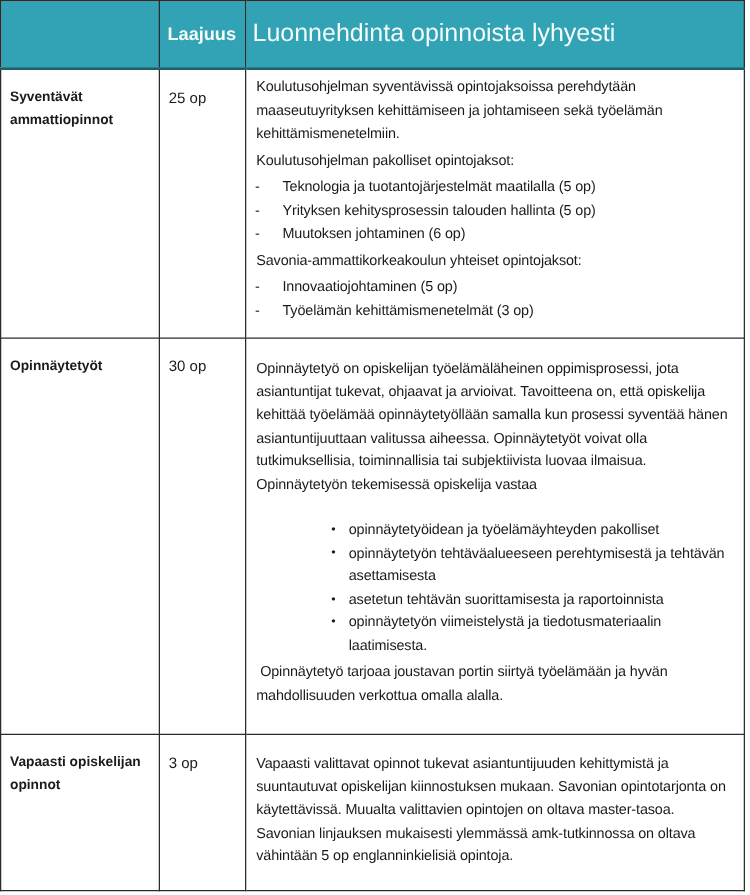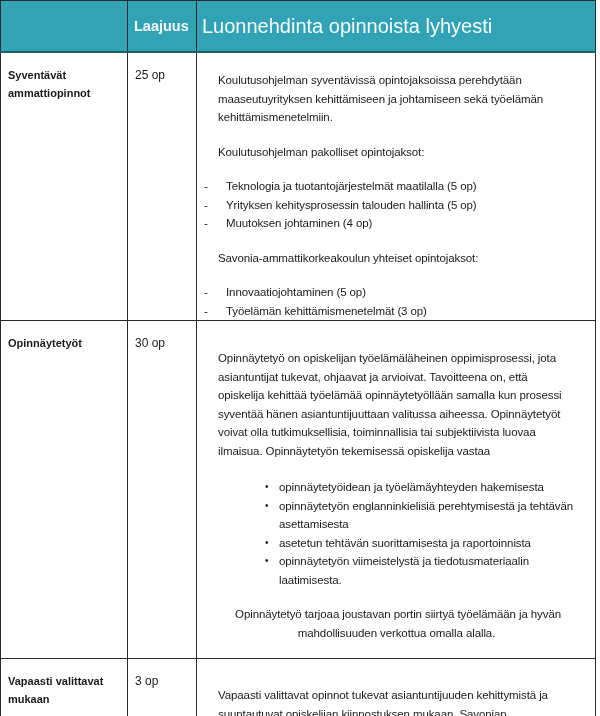--- a/index.html
+++ b/index.html
@@ -11,21 +11,21 @@
   .tbl .c1 { width: 127px; }
   .tbl .c2 { width: 69px; }
   .tbl .c3 { width: 399px; }
   .hdr th { background: #31a3b5; color: #f4fbfc; font-weight: bold; height: 50px;
             vertical-align: middle; text-align: left; font-size: 15px; border-bottom: 2px solid #1f5f69; }
   .hdr th.h2 { padding-left: 6px; font-size: 14.5px; }
   .hdr th.h3 { padding-left: 5px; font-weight: normal; font-size: 20px; }
   .rowlabel { font-weight: bold; font-size: 11px; line-height: 18px; padding: 13px 0 0 7px !important; }
   .rowop { font-size: 12px; line-height: 18px; padding: 13px 0 0 7px !important; }
   .desc { font-size: 11.5px; line-height: 18.5px; padding: 2px 4px 0 5px !important; letter-spacing: -0.1px; }
-  .desc p { margin: 16px; }
+  .desc p { margin: 3px; }
   .dash { display: flex; }
   .dash .d { width: 22px; flex: none; padding-left: 2px; }
   .bul { display: flex; padding-left: 63px; }
   .bul .b { width: 14px; flex: none; font-size: 10px; }
   .r1 { height: 204px; }
   .r2 { height: 289px; }
   .r3 { height: 118px; }
   .r4 { height: 47px; }
 </style>
 </head>
@@ -53,61 +53,61 @@
       <div class="dash">
             <span class="d">-</span>
             <span>Teknologia ja tuotantojärjestelmät maatilalla (5 op)</span>
           </div>
       <div class="dash">
             <span class="d">-</span>
             <span>Yrityksen kehitysprosessin talouden hallinta (5 op)</span>
           </div>
       <div class="dash">
             <span class="d">-</span>
-            <span>Muutoksen johtaminen (4 op)</span>
+            <span>Muutoksen johtaminen (6 op)</span>
           </div>
       <p>Savonia-ammattikorkeakoulun yhteiset opintojaksot:</p>
       <div class="dash">
             <span class="d">-</span>
             <span>Innovaatiojohtaminen (5 op)</span>
           </div>
       <div class="dash">
             <span class="d">-</span>
             <span>Työelämän kehittämismenetelmät (3 op)</span>
           </div>
     </td>
   </tr>
 
   <tr class="r2">
     <td class="rowlabel">Opinnäytetyöt</td>
     <td class="rowop">30 op</td>
     <td class="desc" style="padding-top:12px !important;">
       <p style="margin-bottom:18px;">Opinnäytetyö on opiskelijan työelämäläheinen oppimisprosessi, jota asiantuntijat tukevat, ohjaavat ja arvioivat. Tavoitteena on, että opiskelija kehittää työelämää opinnäytetyöllään samalla kun prosessi syventää hänen  asiantuntijuuttaan valitussa aiheessa. Opinnäytetyöt voivat olla tutkimuksellisia, toiminnallisia tai subjektiivista luovaa ilmaisua. Opinnäytetyön tekemisessä opiskelija vastaa</p>
       <div class="bul">
             <span class="b">•</span>
-            <span>opinnäytetyöidean ja työelämäyhteyden hakemisesta</span>
+            <span>opinnäytetyöidean ja työelämäyhteyden pakolliset</span>
           </div>
       <div class="bul">
             <span class="b">•</span>
-            <span>opinnäytetyön englanninkielisiä perehtymisestä ja tehtävän asettamisesta</span>
+            <span>opinnäytetyön tehtäväalueeseen perehtymisestä ja tehtävän asettamisesta</span>
           </div>
       <div class="bul">
             <span class="b">•</span>
             <span>asetetun tehtävän suorittamisesta ja raportoinnista</span>
           </div>
       <div class="bul">
             <span class="b">•</span>
             <span>opinnäytetyön viimeistelystä ja tiedotusmateriaalin laatimisesta.</span>
           </div>
-      <p style="white-space:pre-wrap;text-align:center;"> Opinnäytetyö tarjoaa joustavan portin siirtyä työelämään ja hyvän mahdollisuuden verkottua omalla alalla.</p>
+      <p style="white-space:pre-wrap;"> Opinnäytetyö tarjoaa joustavan portin siirtyä työelämään ja hyvän mahdollisuuden verkottua omalla alalla.</p>
     </td>
   </tr>
 
   <tr class="r3">
-    <td class="rowlabel">Vapaasti valittavat mukaan</td>
+    <td class="rowlabel">Vapaasti opiskelijan opinnot</td>
     <td class="rowop">3 op</td>
     <td class="desc" style="padding-top:11px !important;">
       <p>Vapaasti valittavat opinnot tukevat asiantuntijuuden kehittymistä ja suuntautuvat opiskelijan kiinnostuksen mukaan. Savonian opintotarjonta on käytettävissä. Muualta valittavien opintojen on oltava master-tasoa. Savonian linjauksen mukaisesti ylemmässä amk-tutkinnossa on oltava vähintään 5 op englanninkielisiä opintoja.</p>
     </td>
   </tr>
 
 </tbody>
   </table>
 
 </body></html>

